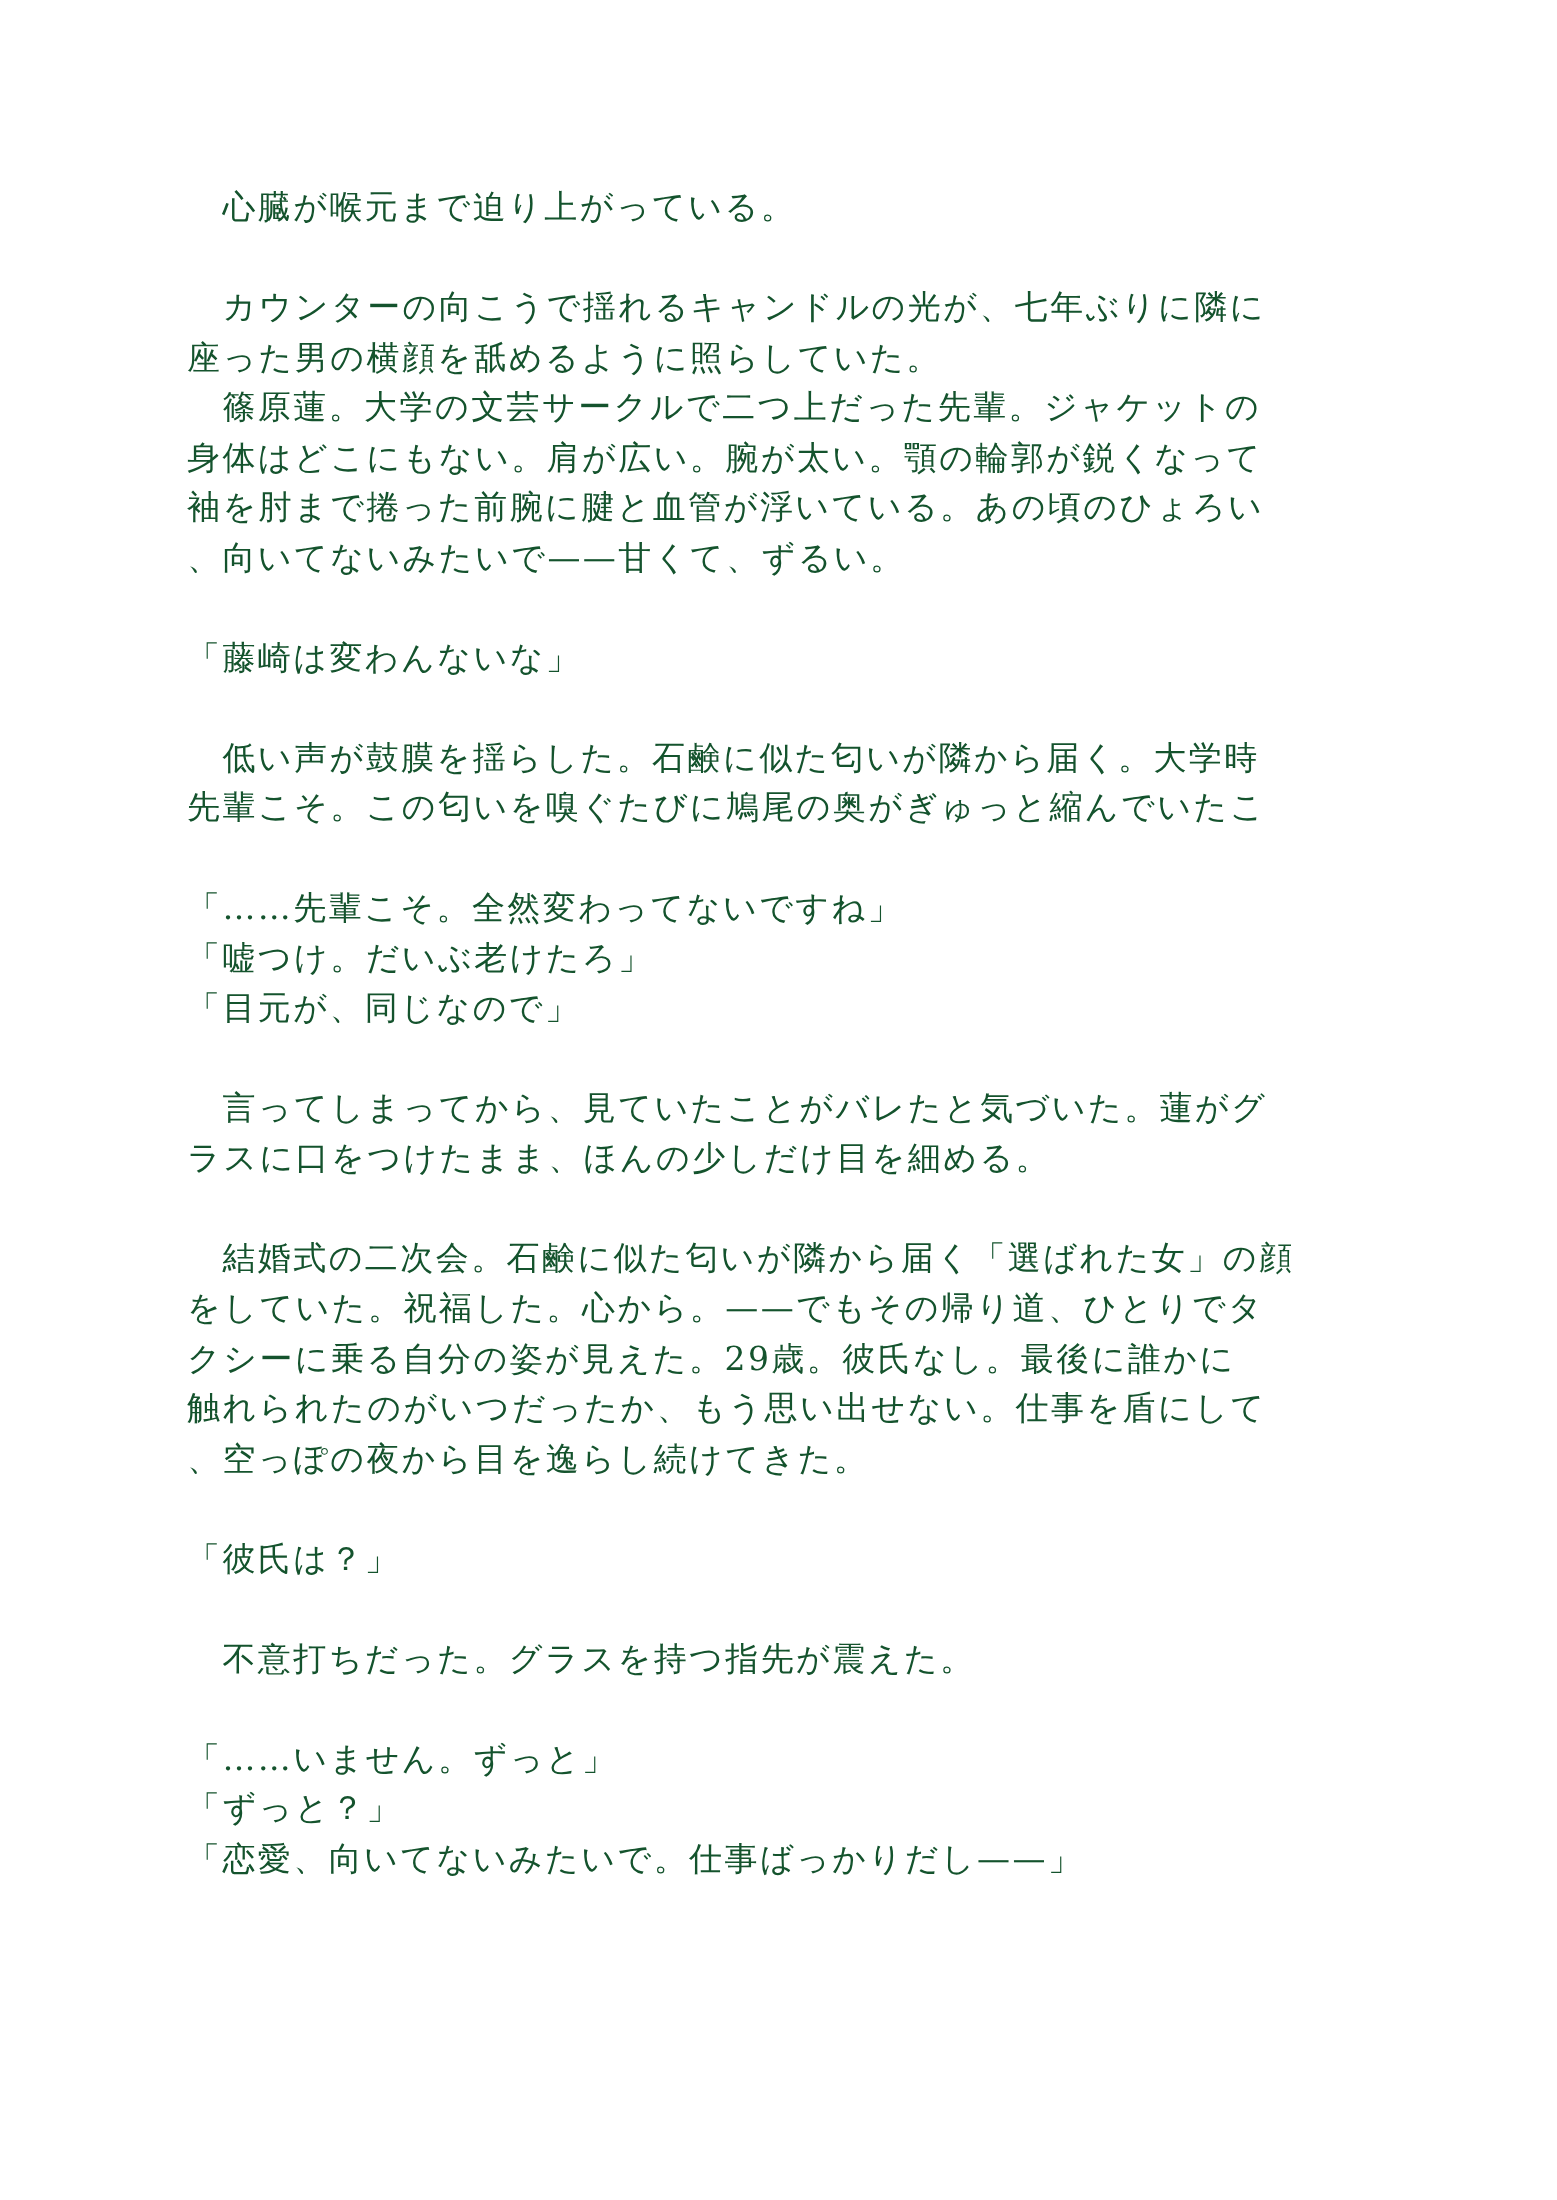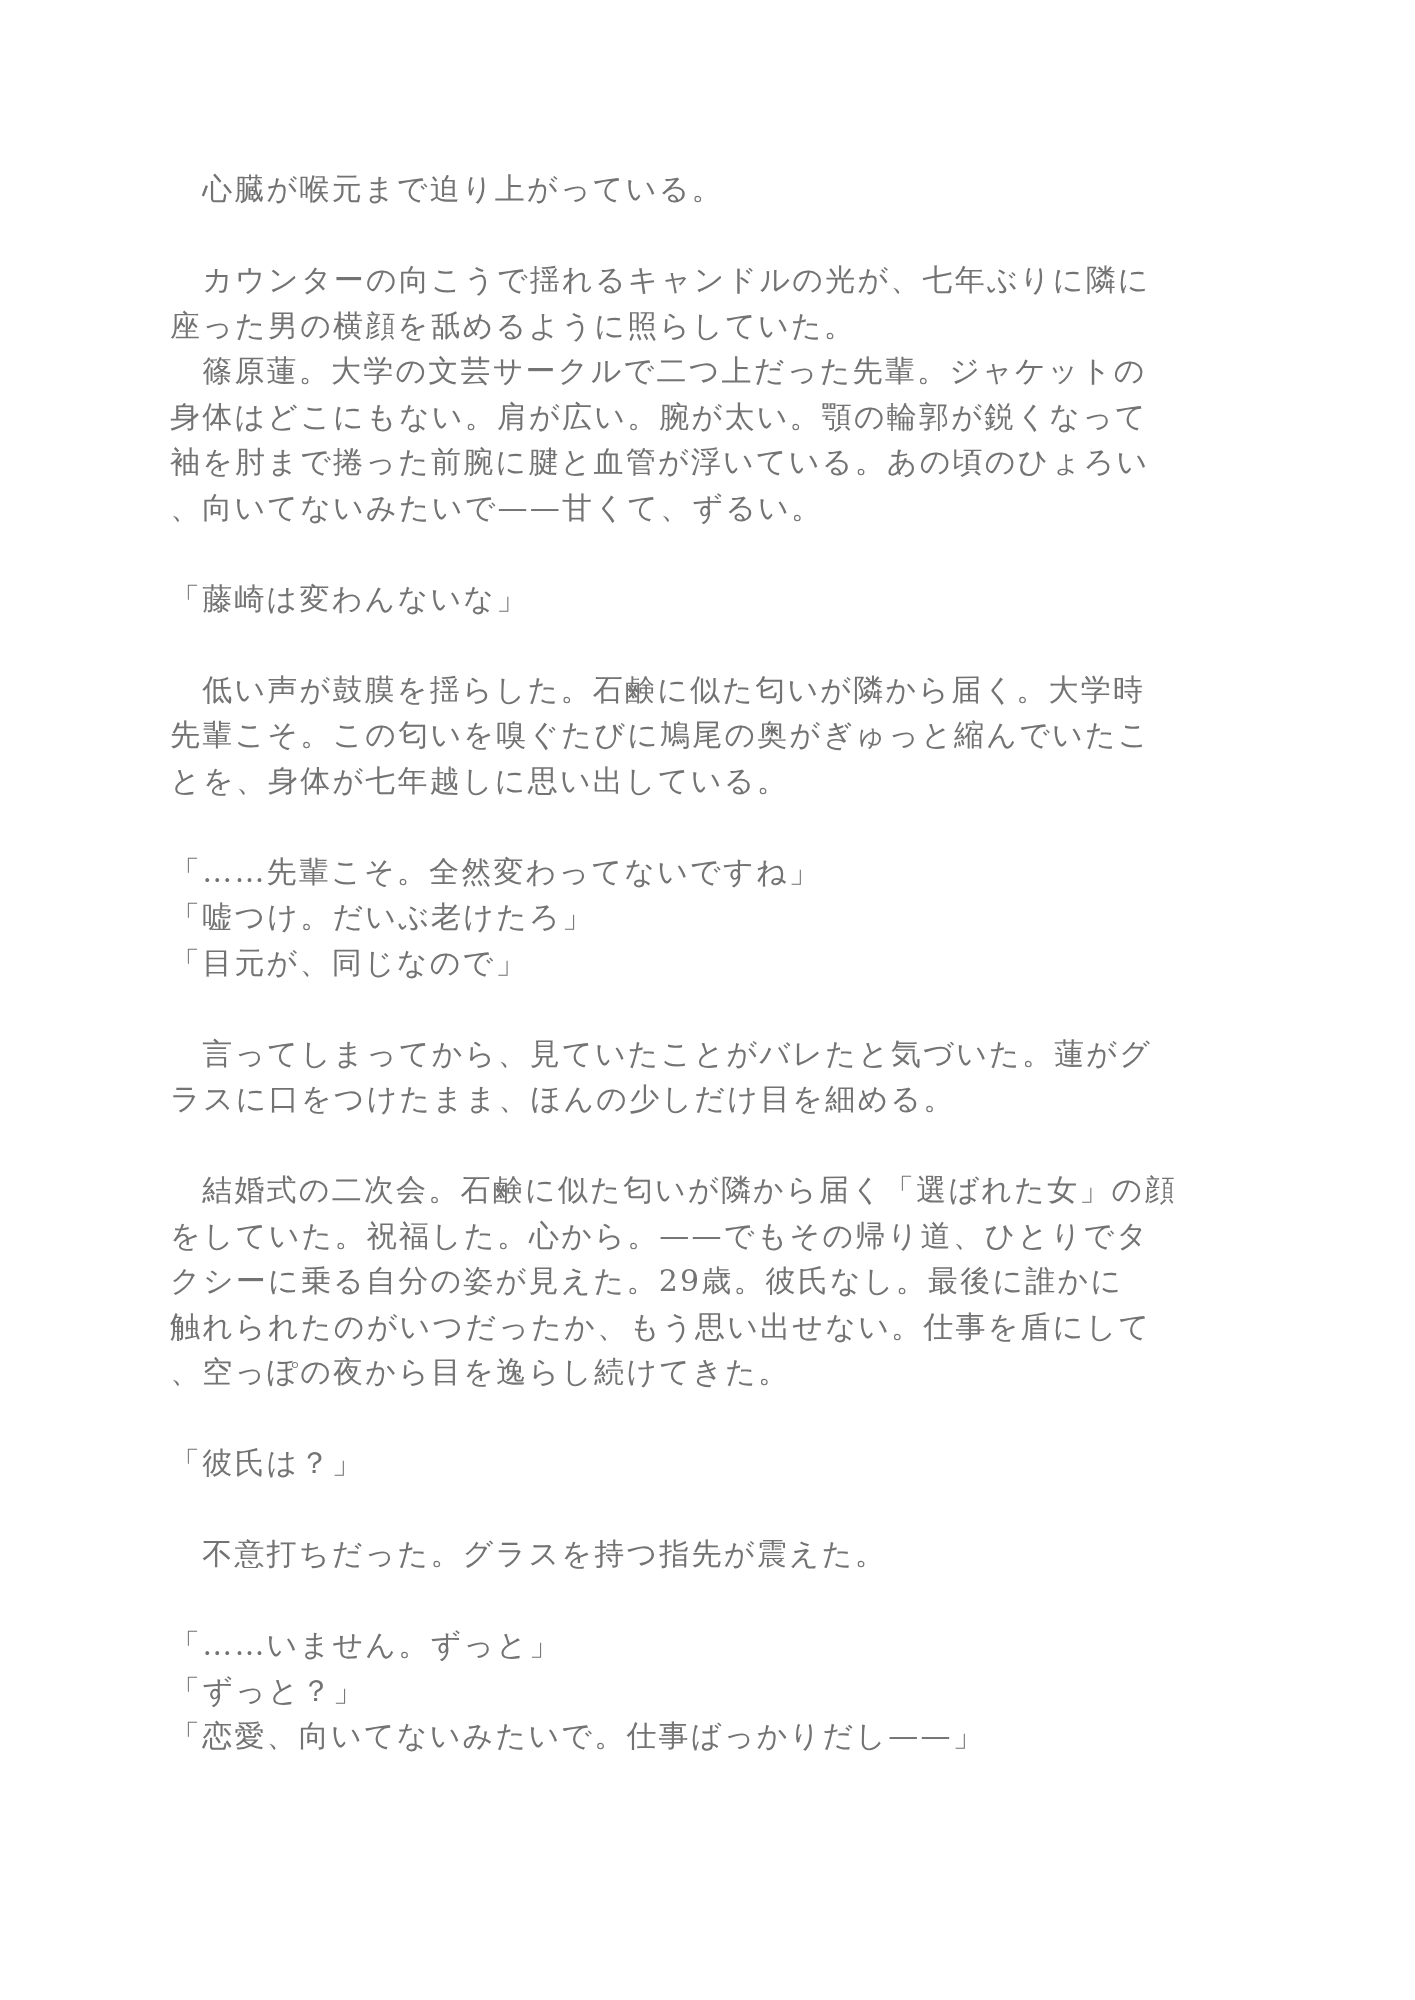--- a/index.html
+++ b/index.html
@@ -19,21 +19,21 @@
     left: 170px;
     top: 166px;
     width: 970px;
   }
   .line {
     height: 45.5px;
     line-height: 45.5px;
     font-family: "DejaVu Serif", "Liberation Serif", serif;
     font-size: 30px;
     letter-spacing: 2.2px;
-    color: #737373;
+    color: #14532d;
     white-space: pre;
     font-kerning: none;
   }
 </style>
 </head>
 <body>
 
 <div class="page">
   <div class="text-column" id="text-column">
       <div class="line">　心臓が喉元まで迫り上がっている。</div>
@@ -42,21 +42,20 @@
       <div class="line">座った男の横顔を舐めるように照らしていた。</div>
       <div class="line">　篠原蓮。大学の文芸サークルで二つ上だった先輩。ジャケットの</div>
       <div class="line">身体はどこにもない。肩が広い。腕が太い。顎の輪郭が鋭くなって</div>
       <div class="line">袖を肘まで捲った前腕に腱と血管が浮いている。あの頃のひょろい</div>
       <div class="line">、向いてないみたいで——甘くて、ずるい。</div>
       <div class="line"></div>
       <div class="line">「藤崎は変わんないな」</div>
       <div class="line"></div>
       <div class="line">　低い声が鼓膜を揺らした。石鹸に似た匂いが隣から届く。大学時</div>
       <div class="line">先輩こそ。この匂いを嗅ぐたびに鳩尾の奥がぎゅっと縮んでいたこ</div>
-      <div class="line">とを、身体が七年越しに思い出している。</div>
       <div class="line"></div>
       <div class="line">「……先輩こそ。全然変わってないですね」</div>
       <div class="line">「嘘つけ。だいぶ老けたろ」</div>
       <div class="line">「目元が、同じなので」</div>
       <div class="line"></div>
       <div class="line">　言ってしまってから、見ていたことがバレたと気づいた。蓮がグ</div>
       <div class="line">ラスに口をつけたまま、ほんの少しだけ目を細める。</div>
       <div class="line"></div>
       <div class="line">　結婚式の二次会。石鹸に似た匂いが隣から届く「選ばれた女」の顔</div>
       <div class="line">をしていた。祝福した。心から。——でもその帰り道、ひとりでタ</div>

